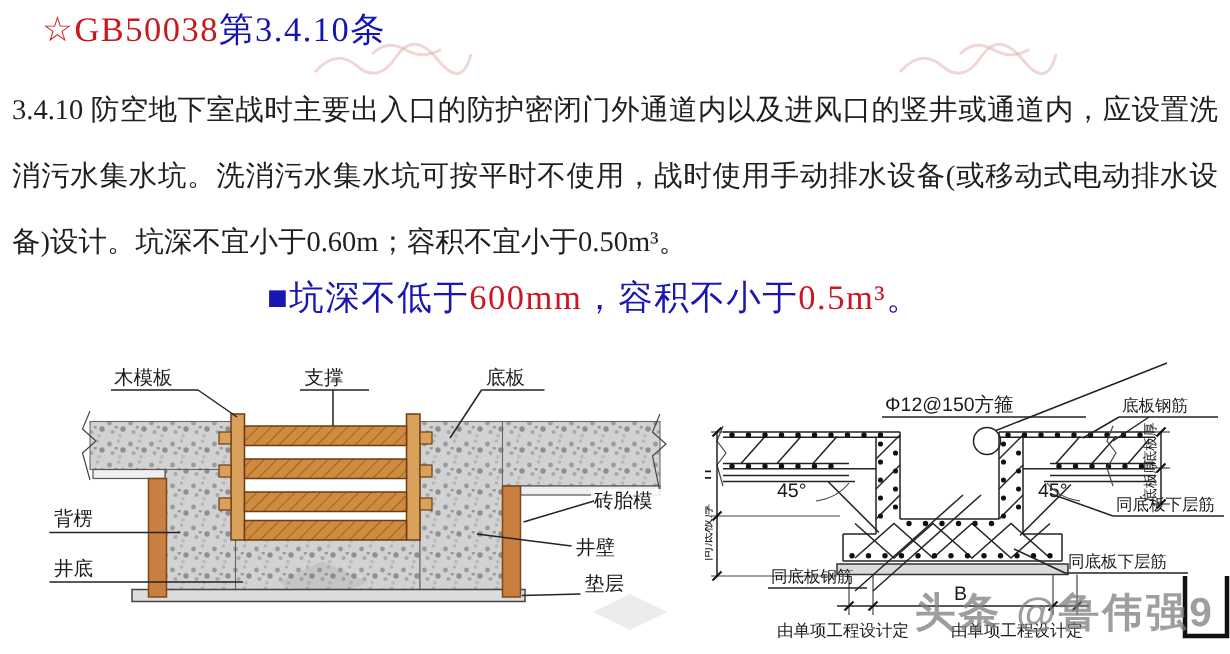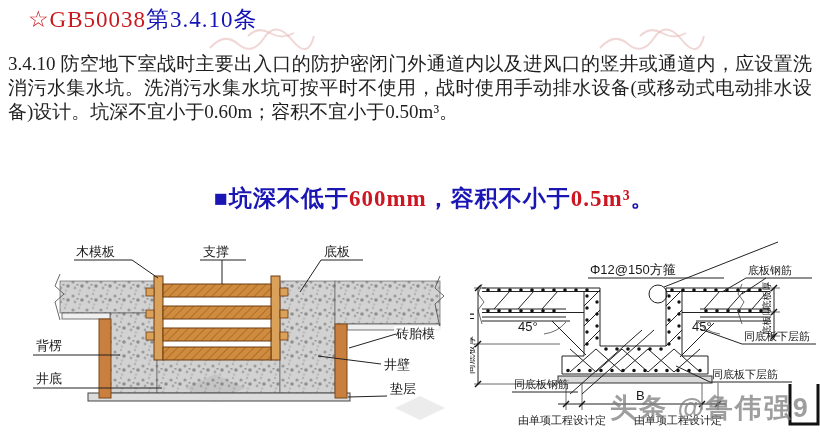--- a/index.html
+++ b/index.html
@@ -1,23 +1,23 @@
 <!DOCTYPE html>
 <html><head>
 <meta charset="utf-8">
 <style>
   html,body{margin:0;padding:0;}
   .page{position:relative;width:820px;height:436px;background:#ffffff;overflow:hidden;
         font-family:"Liberation Serif","DejaVu Serif",serif;}
   .title{position:absolute;left:28px;top:4px;font-size:23px;font-weight:normal;letter-spacing:1px;}
   .title .red{color:#c8191e;}
   .title .blue{color:#1414b4;}
-  .body-text{position:absolute;left:8px;top:52px;width:804px;font-size:19px;line-height:24px;
+  .body-text{position:absolute;left:8px;top:52px;width:804px;font-size:19px;line-height:44px;
              color:#1f1f1f;text-align:justify;margin:0;}
-  .highlight{position:absolute;left:178px;top:183px;font-size:23px;font-weight:bold;letter-spacing:1px;margin-left:36px;}
+  .highlight{position:absolute;left:178px;top:183px;font-size:23px;font-weight:normal;letter-spacing:1px;}
   .highlight .hblue{color:#1a16b4;}
   .highlight .hred{color:#cc1622;}
   svg text{font-family:"Liberation Sans","DejaVu Sans",sans-serif;fill:#1a1a1a;}
   .lbl{font-size:13px;}
   .lbl-s{font-size:11px;}
   .lbl-xs{font-size:9.5px;}
   .ln{stroke:#222;stroke-width:1;fill:none;}
   .ln-thin{stroke:#444;stroke-width:0.8;fill:none;}
   .dots{stroke:#111;stroke-width:3.6;stroke-dasharray:0 11;stroke-linecap:round;fill:none;}
   .dots-v{stroke:#111;stroke-width:3.4;stroke-dasharray:0 12;stroke-linecap:round;fill:none;}

